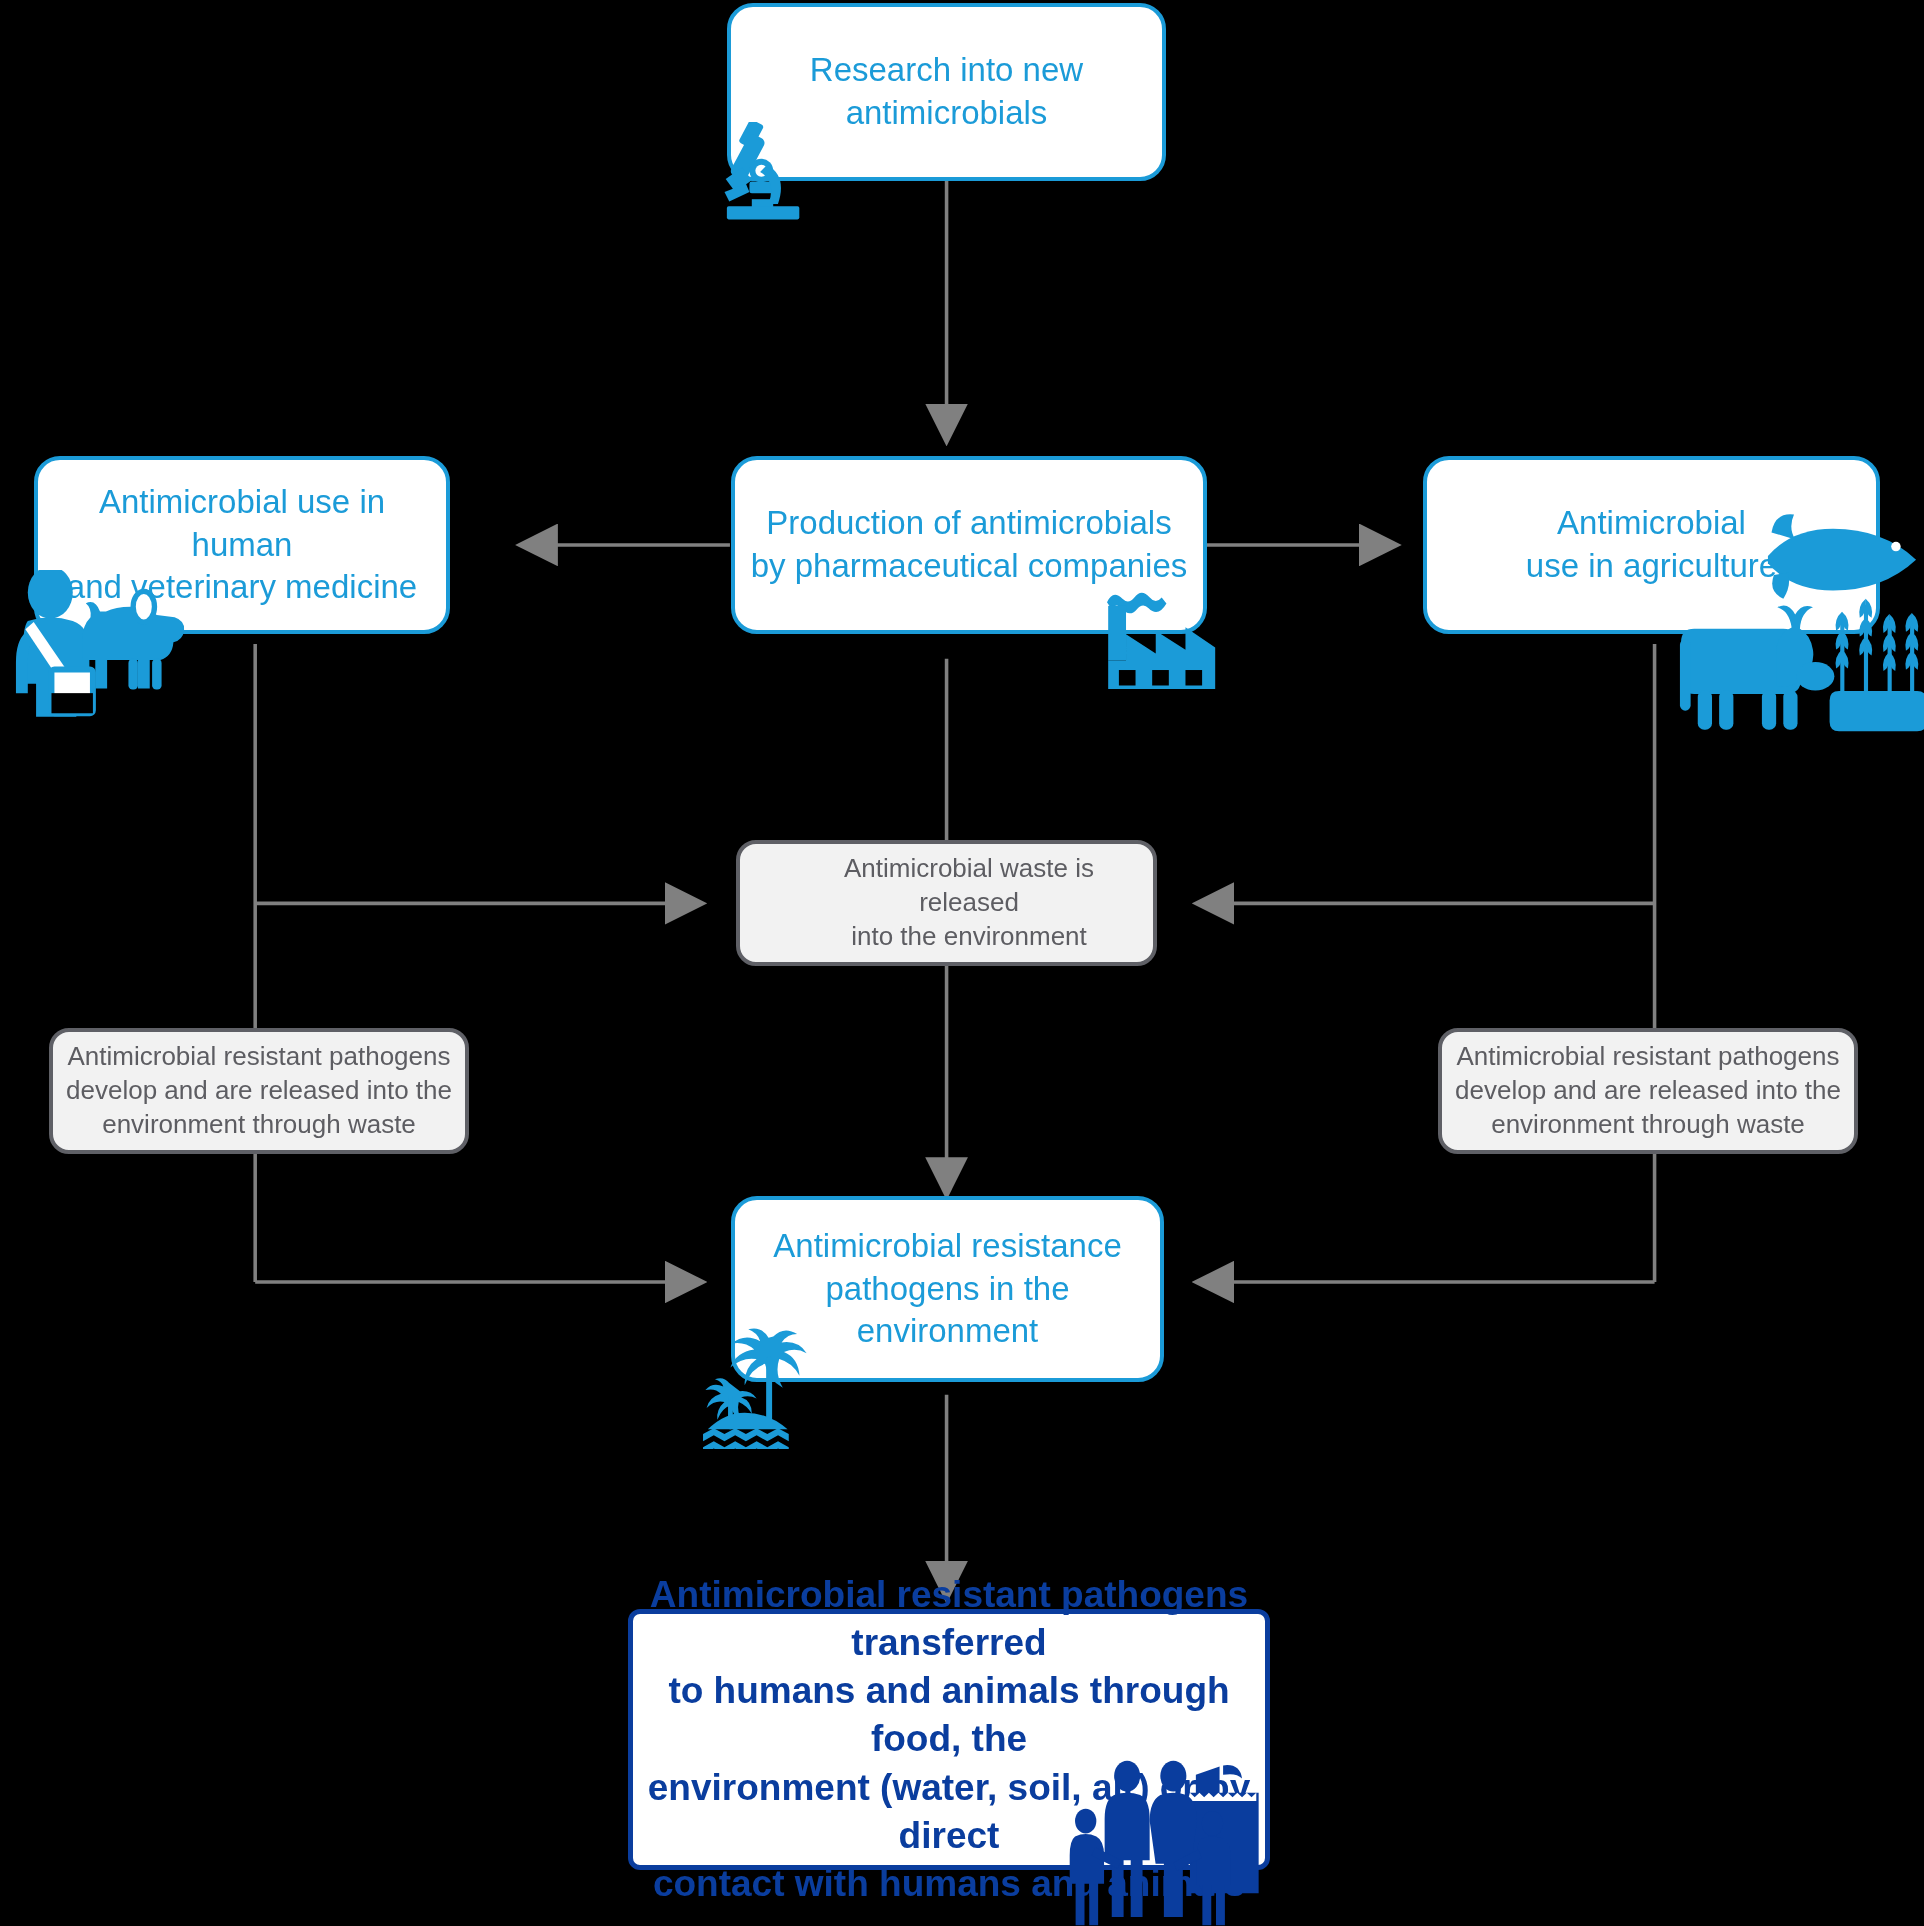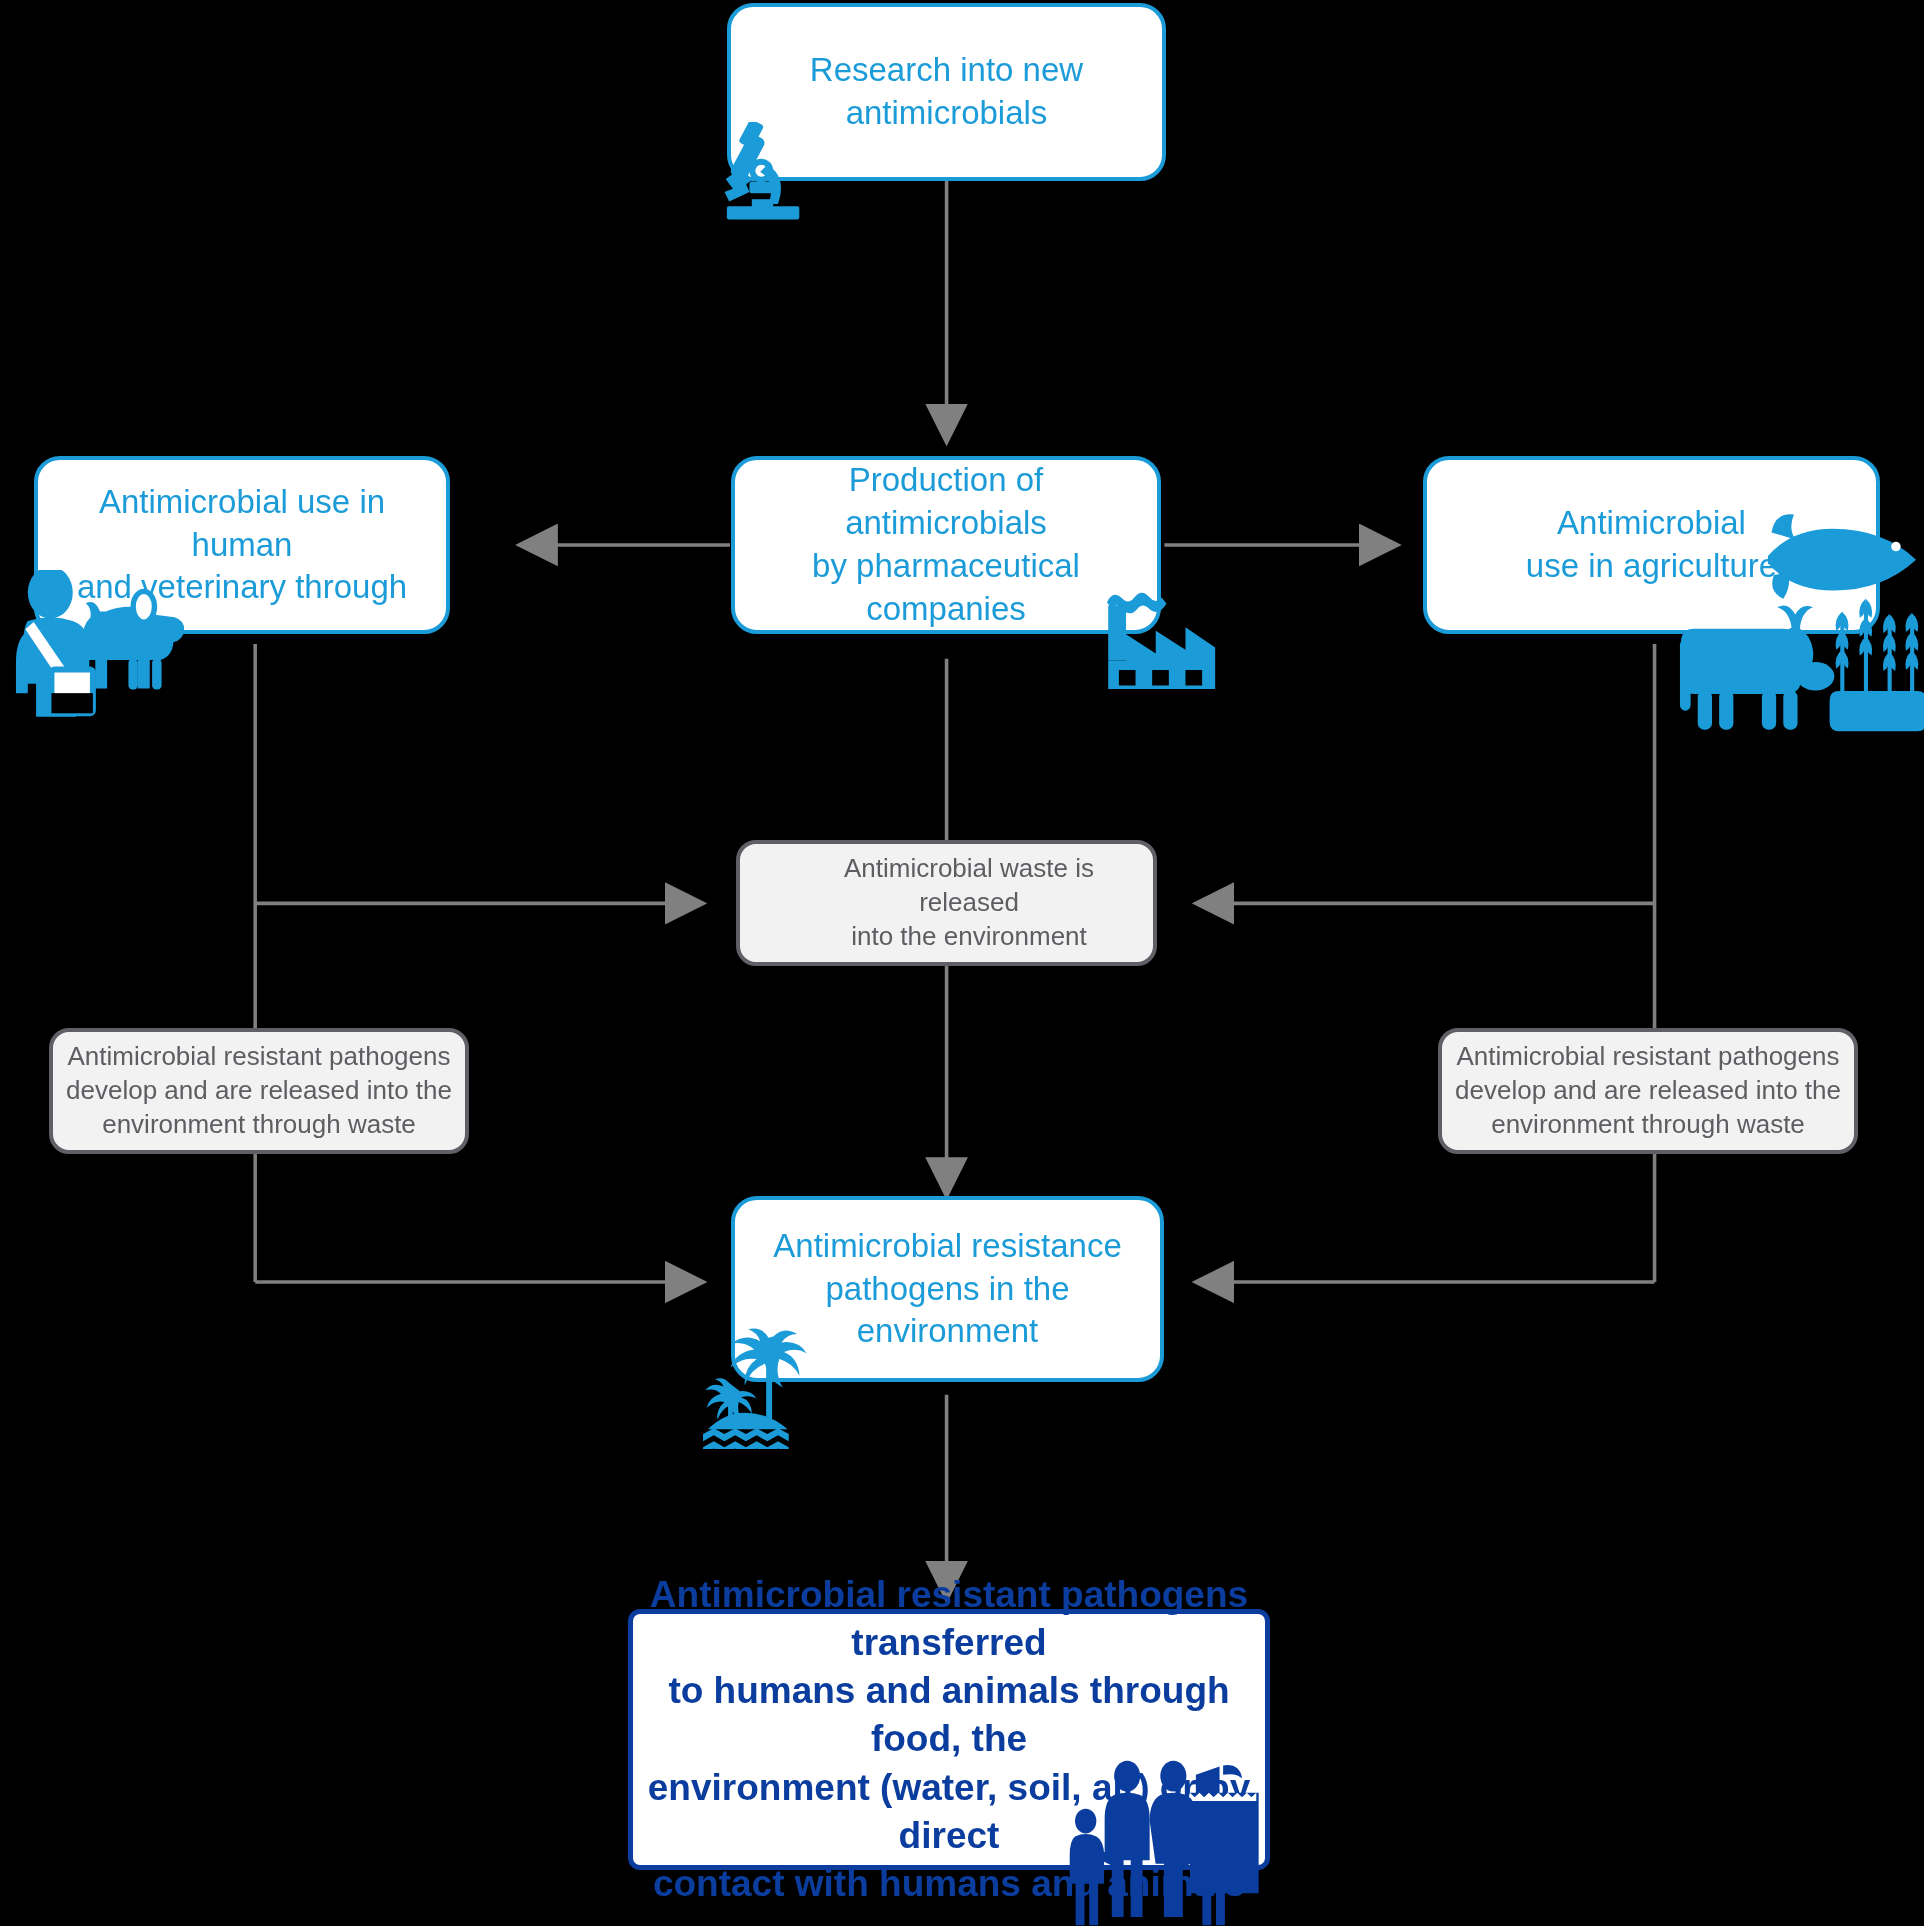--- a/index.html
+++ b/index.html
@@ -70,42 +70,42 @@
       <circle cx="78" cy="82" r="20" fill="#1b9bd8"></circle>
       <circle cx="78" cy="82" r="10" fill="#fff"></circle>
       <rect x="58" y="100" width="42" height="20" rx="4"></rect>
       <path d="M16 118 L52 104 L58 118 L24 134 Z"></path>
       <path d="M88 72 q34 20 18 66 l-16 0 q14 -38 -14 -54 z"></path>
       <rect x="62" y="130" width="36" height="14"></rect>
       <rect x="20" y="142" width="122" height="22" rx="3"></rect>
     </g>
   </svg>
 
-  <div class="node box-blue" style="left:731px;top:456px;width:430px;height:178px;">
+  <div class="node box-blue" style="left:731px;top:456px;width:476px;height:178px;">
     <div class="txt">
       <span>Production of antimicrobials</span><br>
       <span>by pharmaceutical companies</span>
     </div>
   </div>
 
   <svg class="icon" style="left:1101px;top:588px;width:119px;height:107px;" viewBox="0 0 200 180">
     <g fill="#1b9bd8">
       <path d="M10 24 q10 -22 26 -6 q10 10 20 -2 q12 -16 26 0 q10 12 20 0 l8 10 q-14 24 -30 8 q-10 -10 -20 2 q-12 14 -26 -2 q-8 -10 -16 2 Z"></path>
       <rect x="12" y="30" width="30" height="92"></rect>
       <path d="M42 122 L42 78 L92 110 L92 72 L142 104 L142 66 L192 100 L192 170 L12 170 L12 122 Z"></path>
       <rect x="30" y="138" width="28" height="26" fill="#000"></rect>
       <rect x="86" y="138" width="28" height="26" fill="#000"></rect>
       <rect x="142" y="138" width="28" height="26" fill="#000"></rect>
     </g>
   </svg>
 
   <div class="node box-blue" style="left:34px;top:456px;width:416px;height:178px;">
     <div class="txt">
       <span>Antimicrobial use in human</span><br>
-      <span>and veterinary through</span>
+      <span>and veterinary medicine</span>
     </div>
   </div>
 
   <svg class="icon" style="left:12px;top:570px;width:208px;height:148px;" viewBox="0 0 350 250">
     <g fill="#1b9bd8">
 
       <ellipse cx="64" cy="38" rx="38" ry="44"></ellipse>
       <path d="M26 86 q38 -12 76 0 q28 10 28 48 l0 58 l-22 0 l0 56 l-68 0 l0 -56 l-22 0 l0 -58 q0 -38 8 -48 Z"></path>
       <path d="M22 106 q-16 14 -16 50 l0 52 l20 0 l0 -52 q0 -30 10 -40 Z"></path>
 

